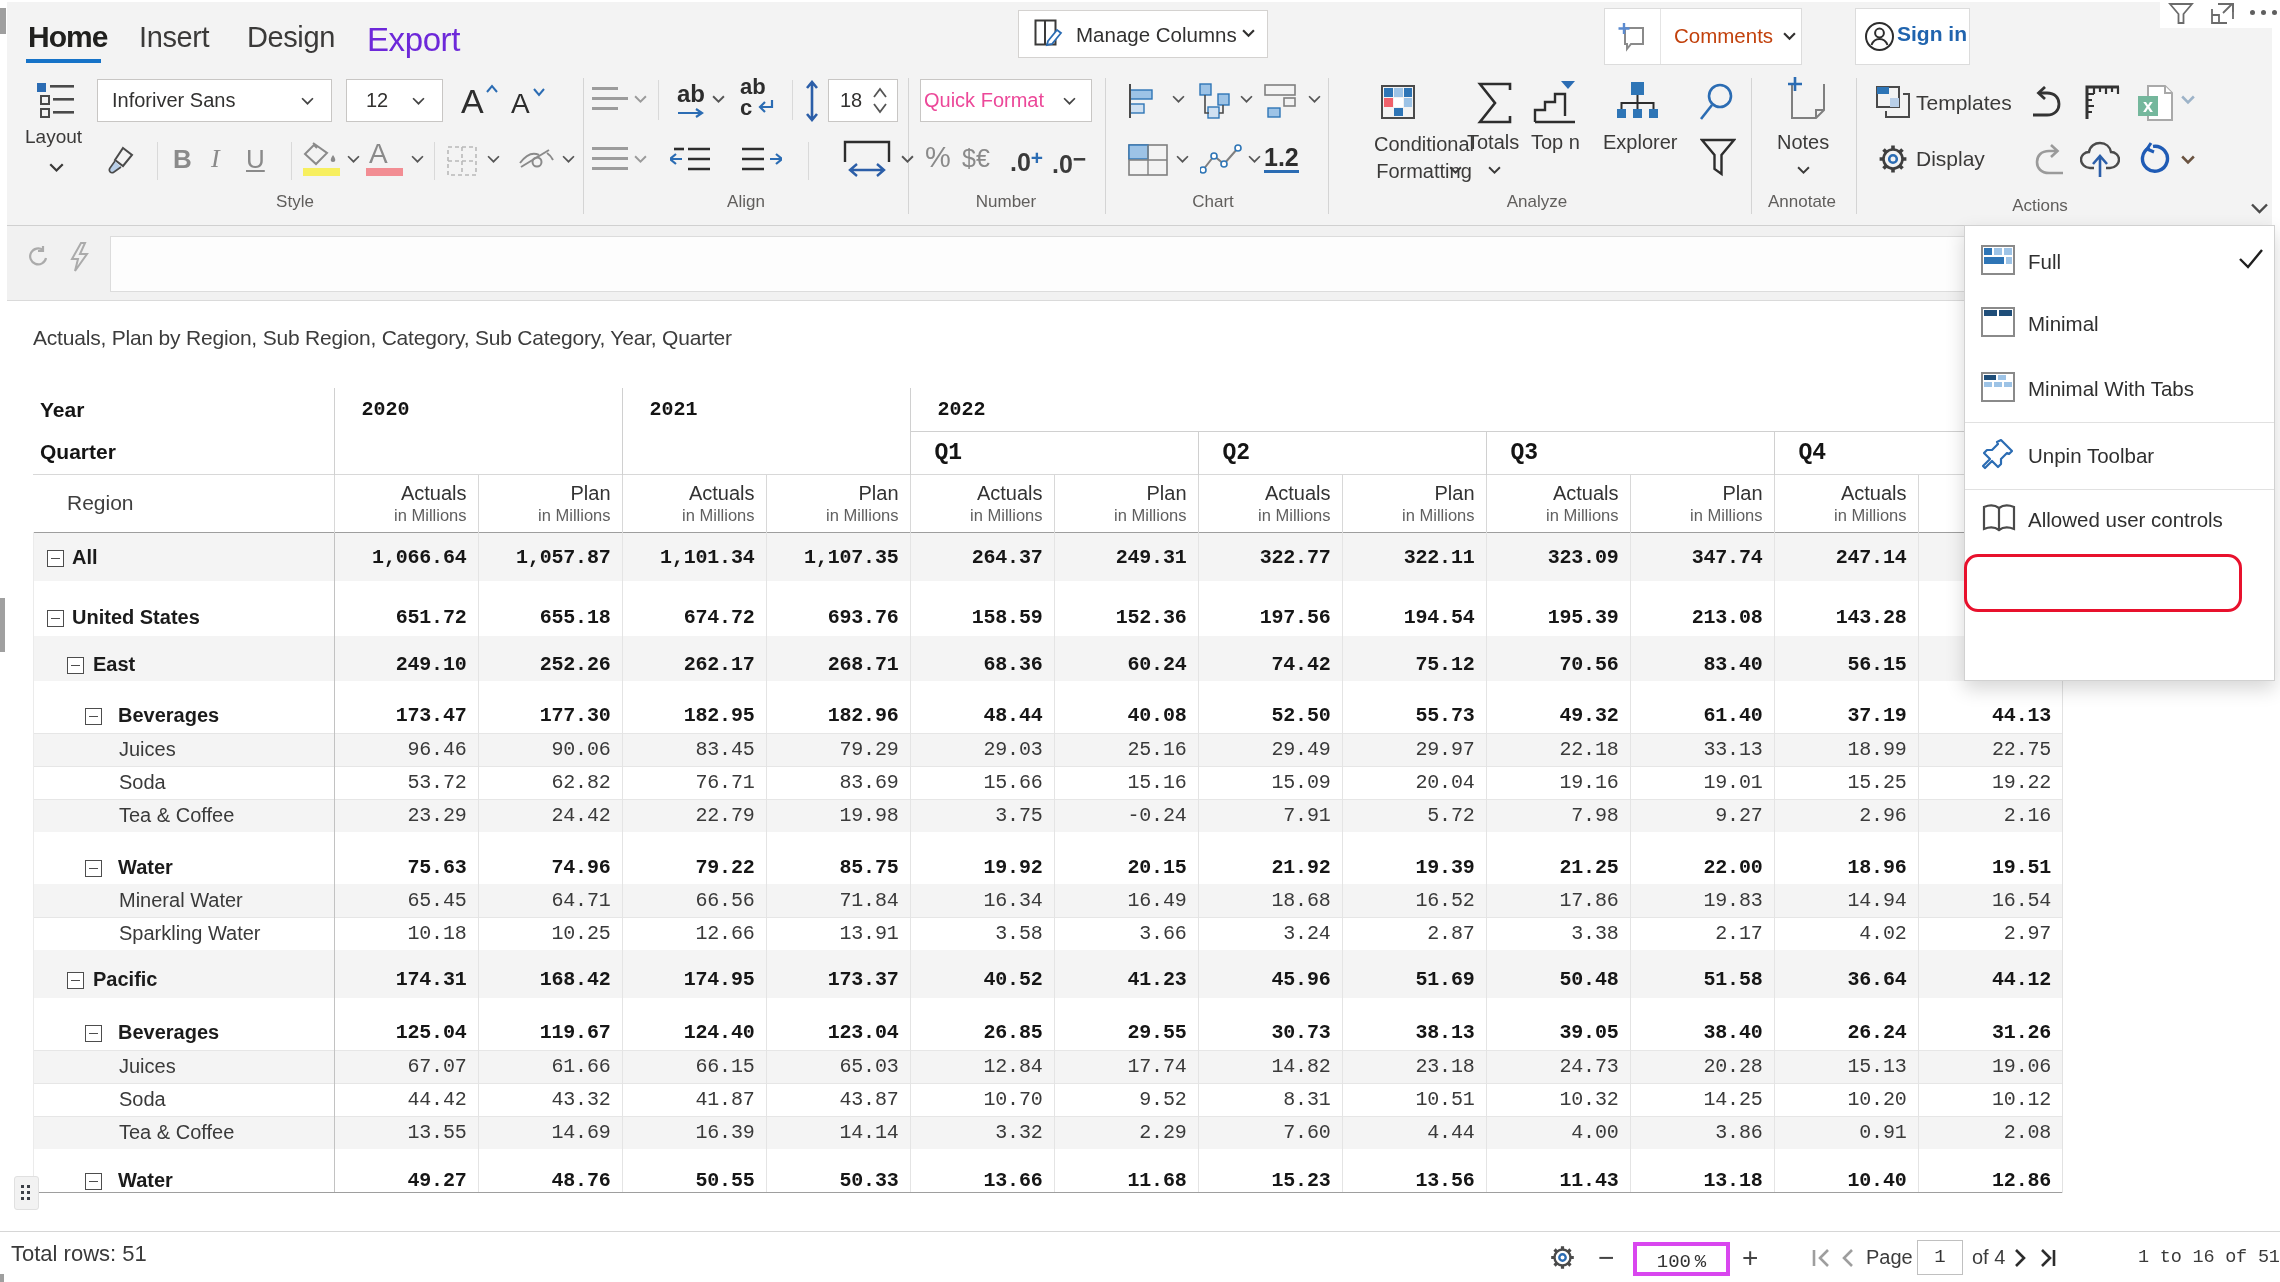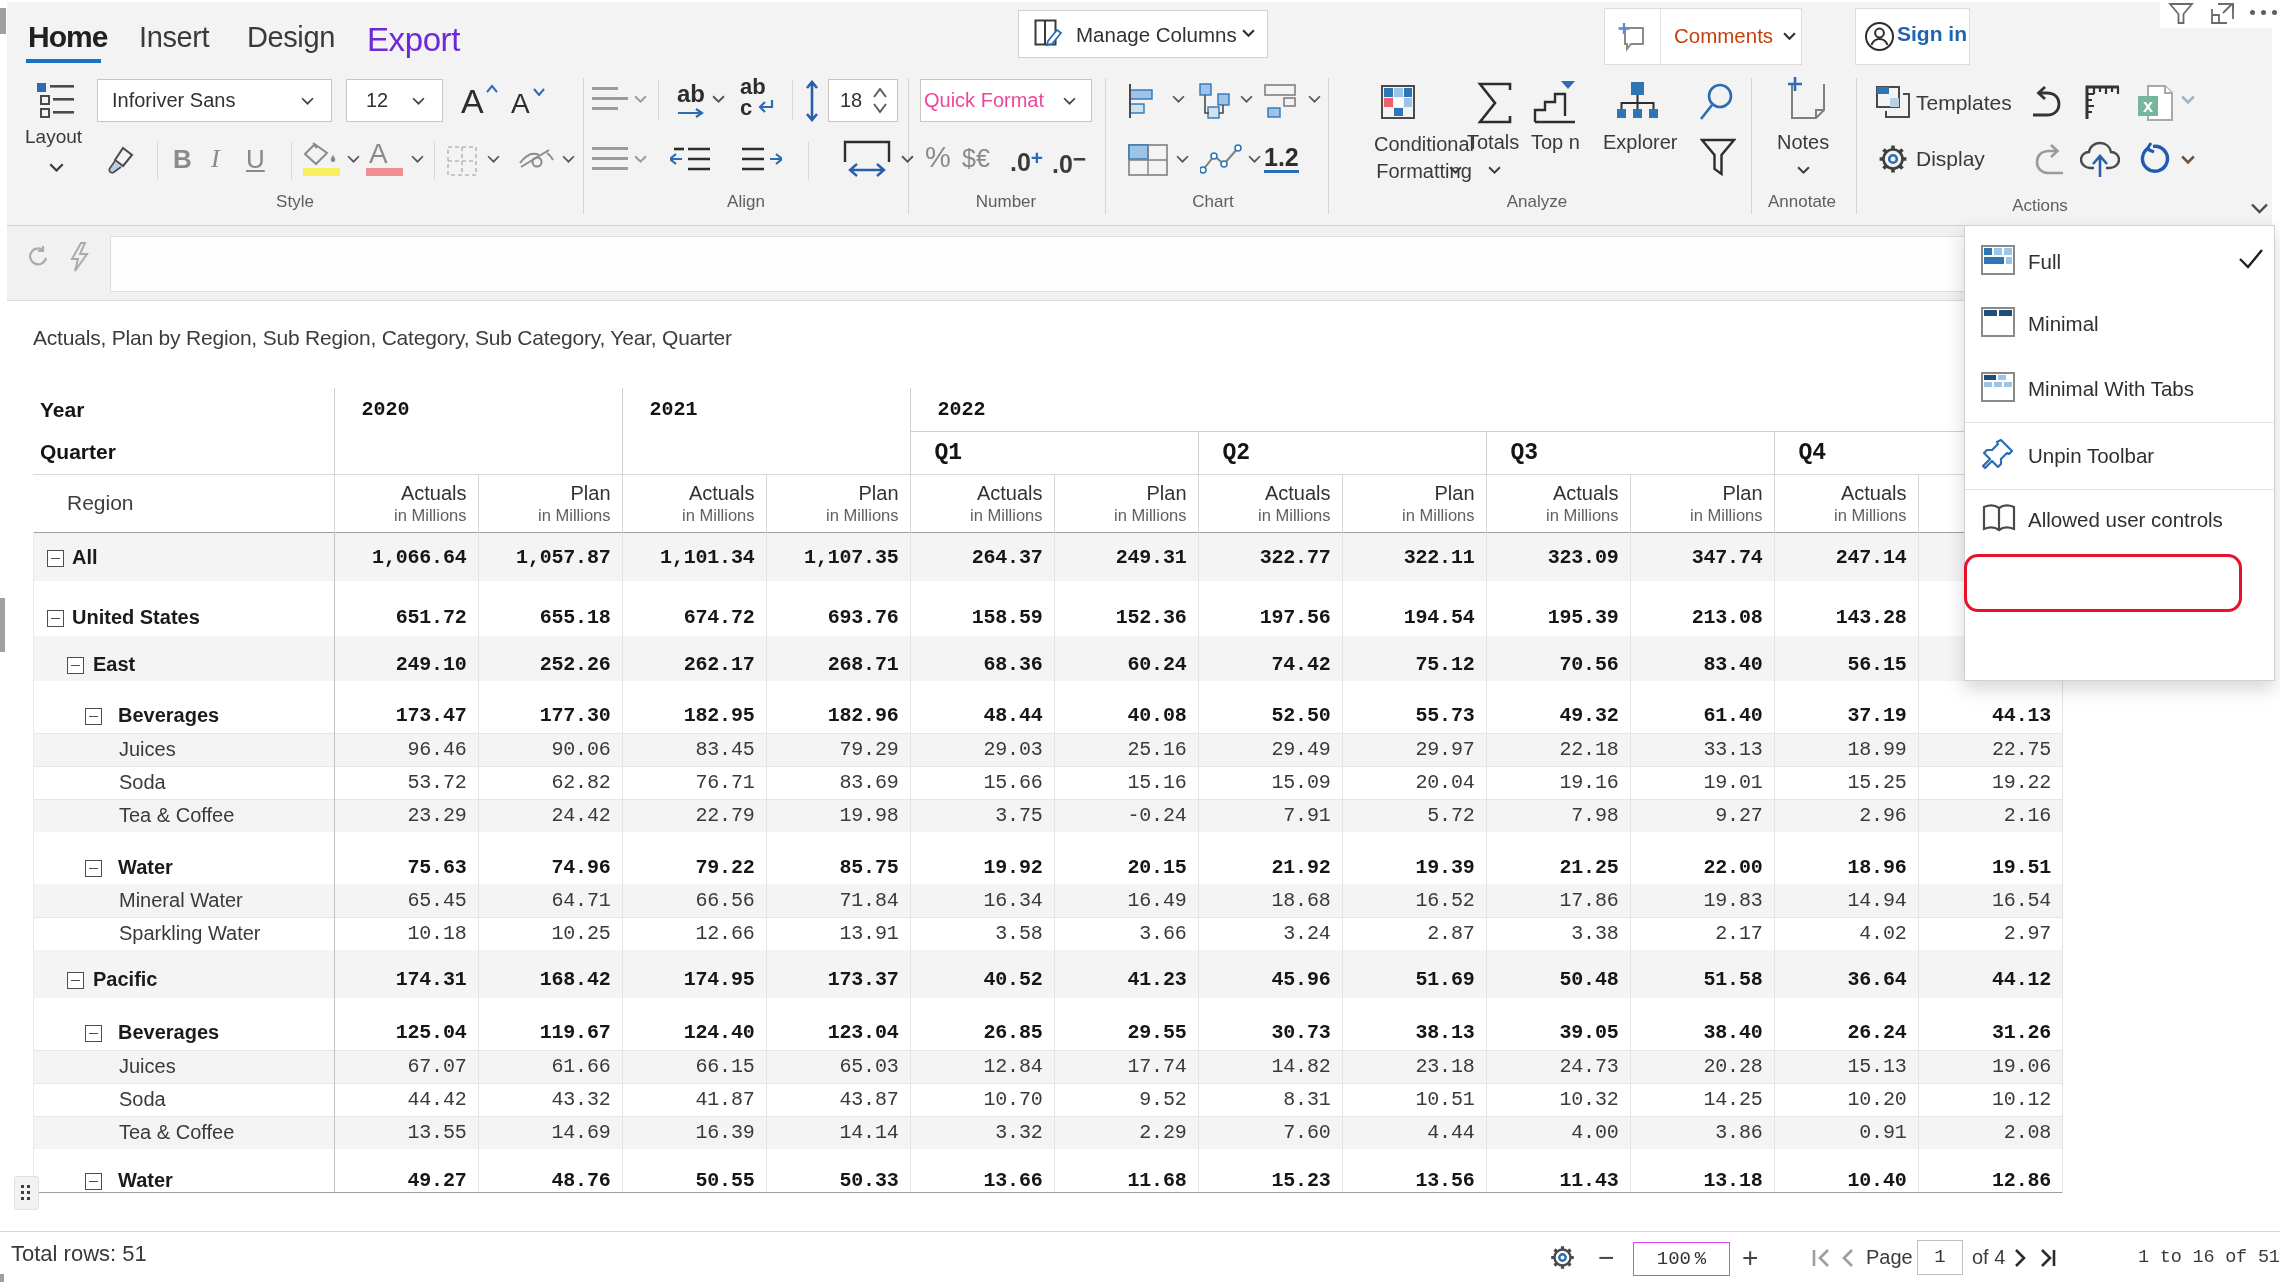--- a/index.html
+++ b/index.html
@@ -728,21 +728,21 @@
 <div class="abs" style="left:0;top:1231px;width:2280px;height:1px;background:#d6d6d6"></div>
 <div class="abs" style="left:11px;top:1241px;font-size:22px;color:#3a3a3a">Total rows: 51</div>
 <svg class="abs" style="left:1548px;top:1243px" width="29" height="29" viewBox="0 0 29 29">
       <circle cx="14.5" cy="14.5" r="8" fill="none" stroke="#4a4a4a" stroke-width="2.4"></circle>
       <circle cx="14.5" cy="14.5" r="3.2" fill="none" stroke="#2b6cb3" stroke-width="2.4"></circle>
       <g stroke="#4a4a4a" stroke-width="3.2">
         <path d="M14.5 3.2v3.4M14.5 22.4v3.4M3.2 14.5h3.4M22.4 14.5h3.4M6.5 6.5l2.4 2.4M20.1 20.1l2.4 2.4M6.5 22.5l2.4-2.4M20.1 8.9l2.4-2.4"></path>
       </g>
     </svg>
 <div class="abs" style="left:1598px;top:1242px;font-size:28px;color:#444">−</div>
-<div class="abs" style="left:1633px;top:1242px;width:97px;height:34px;background:#fff;border:1px solid #d946ef;box-sizing:border-box;text-align:center;font-family:'Liberation Mono',monospace;font-size:19px;color:#333;line-height:32px">100 %</div>
+<div class="abs" style="left:1633px;top:1242px;width:97px;height:34px;background:#fff;border:4px solid #d946ef;box-sizing:border-box;text-align:center;font-family:'Liberation Mono',monospace;font-size:19px;color:#333;line-height:32px">100 %</div>
 <div class="abs" style="left:1742px;top:1242px;font-size:28px;color:#444">+</div>
 <svg class="abs" style="left:1812px;top:1248px" width="46" height="20" viewBox="0 0 46 20">
       <path d="M2 2v16" stroke="#9e9e9e" stroke-width="2.6" fill="none"></path>
       <path d="M16 2l-8 8 8 8" stroke="#9e9e9e" stroke-width="2.6" fill="none"></path>
       <path d="M40 2l-8 8 8 8" stroke="#9e9e9e" stroke-width="2.6" fill="none"></path>
     </svg>
 <div class="abs" style="left:1866px;top:1246px;font-size:20px;color:#3c3c3c">Page</div>
 <div class="abs" style="left:1917px;top:1240px;width:46px;height:35px;background:#fff;border:1px solid #c0c0c0;box-sizing:border-box;text-align:center;font-family:'Liberation Mono',monospace;font-size:19px;color:#333;line-height:33px">1</div>
 <div class="abs" style="left:1972px;top:1246px;font-size:20px;color:#3c3c3c">of 4</div>
 <svg class="abs" style="left:2014px;top:1248px" width="50" height="20" viewBox="0 0 50 20">

